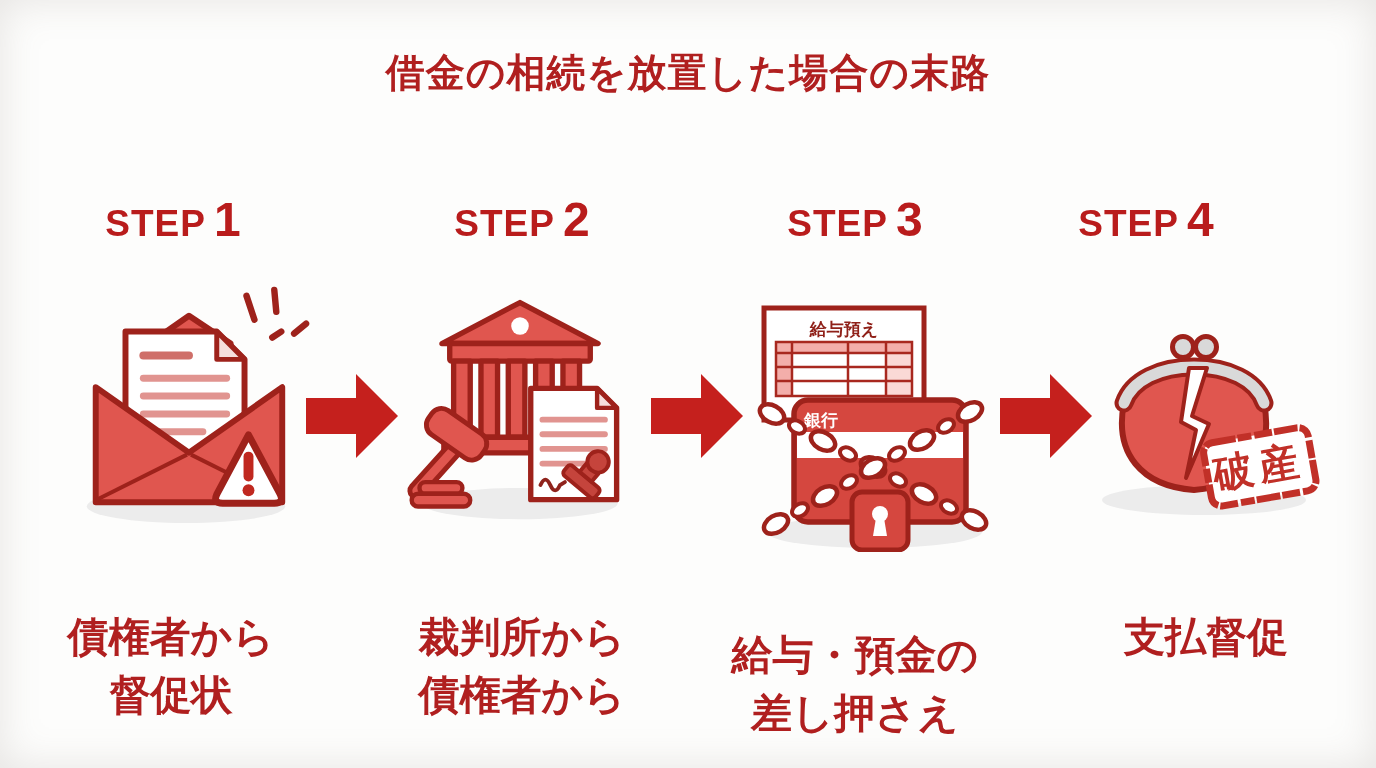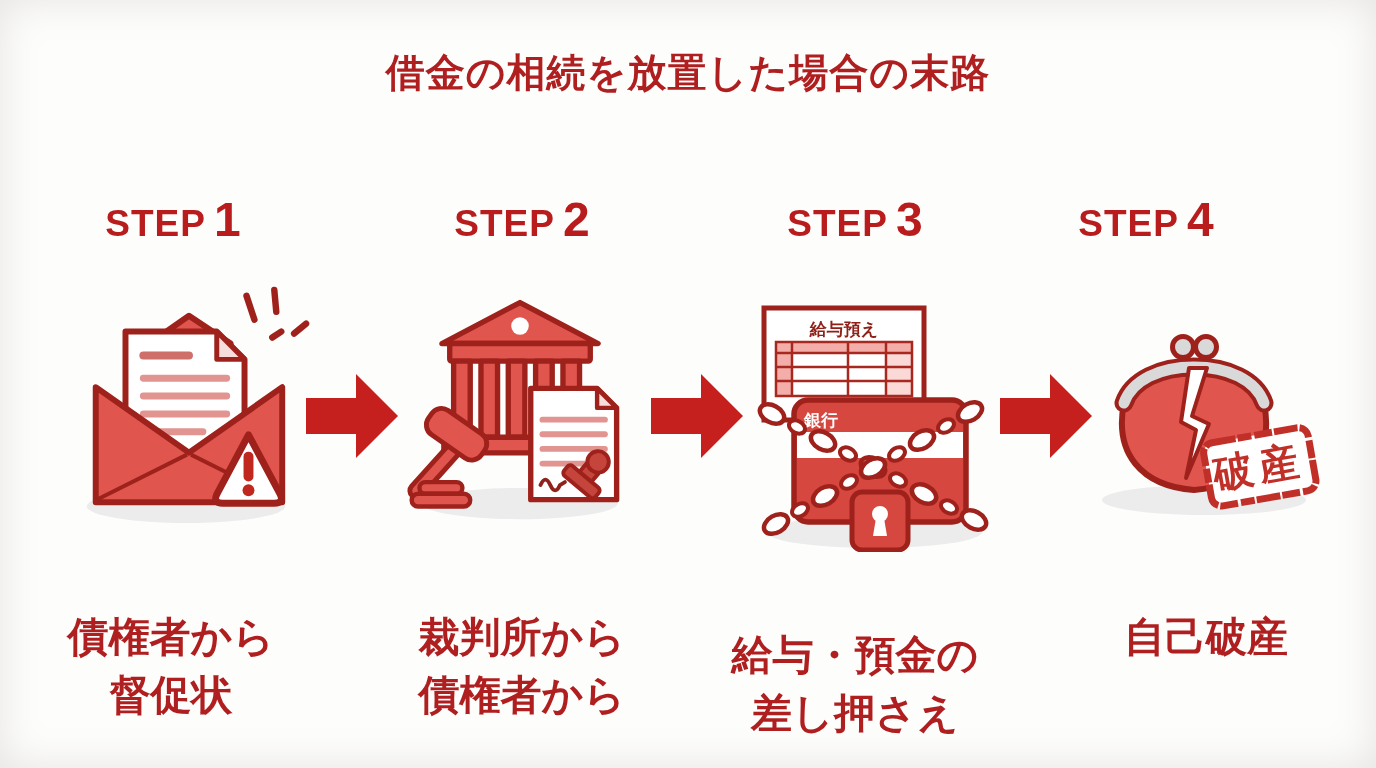--- a/index.html
+++ b/index.html
@@ -205,16 +205,16 @@
   </div>
   <div class="caption c2c">
     <div>裁判所から</div>
     <div>債権者から</div>
   </div>
   <div class="caption c3c">
     <div>給与・預金の</div>
     <div>差し押さえ</div>
   </div>
   <div class="caption c4c">
-    <div>自己破産</div>
+    <div>支払督促</div>
   </div>
 
 </div>
 
 </body></html>

